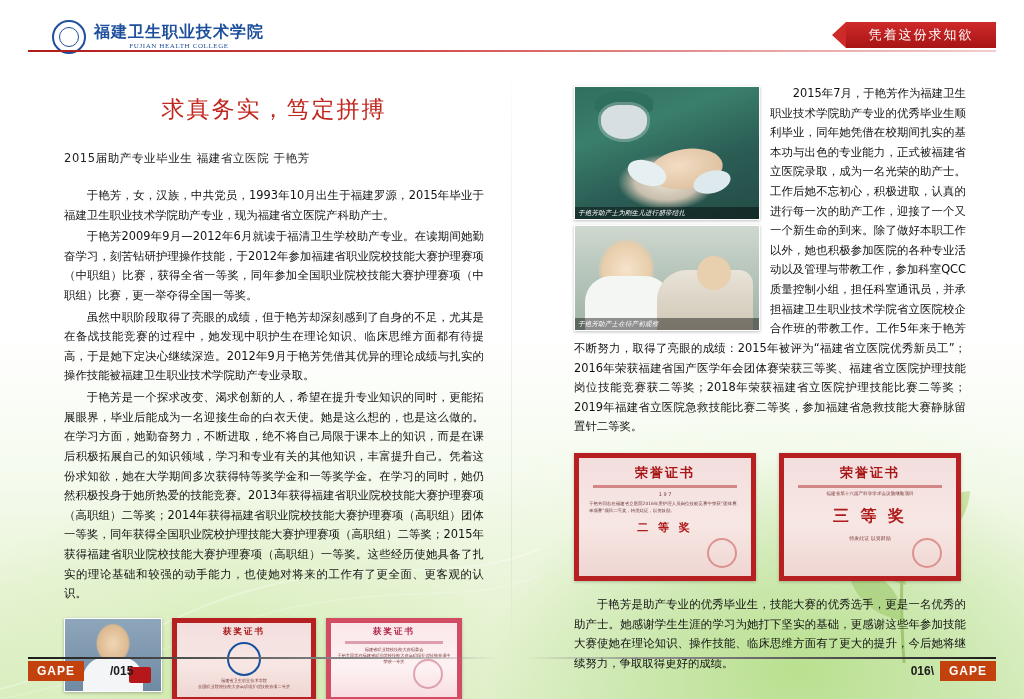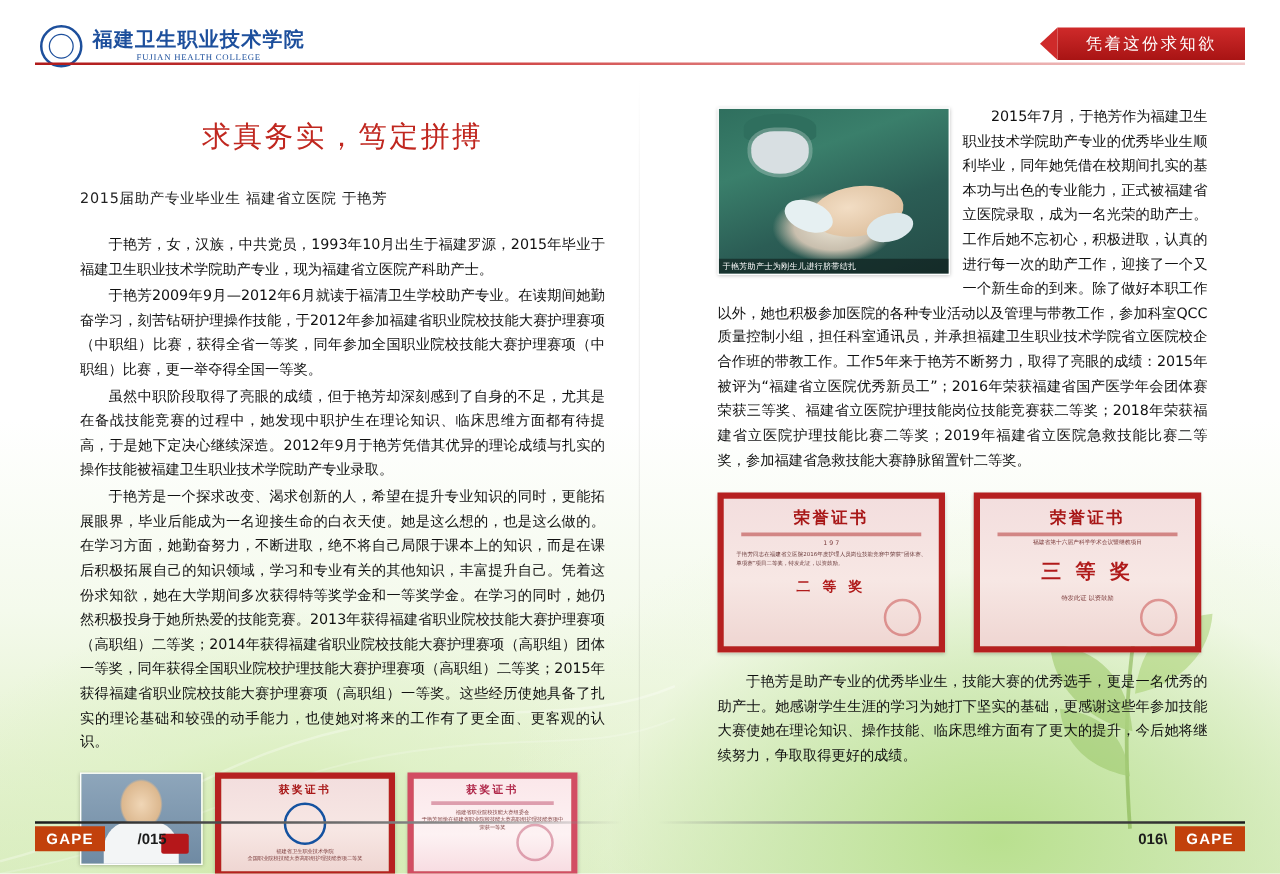--- a/index.html
+++ b/index.html
@@ -51,21 +51,21 @@
     height: 56px;
   }
   .header-rule {
     position: absolute;
     left: 28px; right: 28px; top: 50px;
     height: 2px;
     background: linear-gradient(90deg, #b01b1b 0%, #d24a4a 40%, #e8a0a0 75%, #f1cccc 100%);
   }
   .logo {
     position: absolute;
-    left: 32px; top: 20px;
+    left: 52px; top: 20px;
     display: flex;
     align-items: center;
     gap: 8px;
   }
   .logo-seal {
     width: 30px; height: 30px;
     border-radius: 50%;
     border: 2px solid #1d4f9c;
     position: relative;
     background: #fff;
@@ -176,20 +176,21 @@
     float: left;
     width: 186px;
     margin: 2px 10px 6px 0;
   }
   .photo {
     position: relative;
     border: 1px solid #ffffff;
     box-shadow: 0 1px 3px rgba(0,0,0,.25);
     overflow: hidden;
     background: #6b7b8c;
+    font-style: italic;
   }
   .photo-caption {
     position: absolute;
     left: 0; right: 0; bottom: 0;
     background: rgba(0,0,0,.42);
     color: #fff;
     font-family: "DejaVu Sans", sans-serif;
     font-size: 6.5px;
     line-height: 1.3;
     padding: 2px 3px;
@@ -450,20 +451,26 @@
   <div class="right-col">
     <div class="photo-float">
       <div class="photo photo-op">
         <div class="cap"></div>
         <div class="mask"></div>
         <div class="baby"></div>
         <div class="glove"></div>
         <div class="hand2"></div>
         <div class="photo-caption">于艳芳助产士为刚生儿进行脐带结扎</div>
       </div>
+      <div class="photo photo-nurse">
+        <div class="white-coat"></div>
+        <div class="patient"></div>
+        <div class="head2"></div>
+        <div class="photo-caption">于艳芳助产士在待产初观察</div>
+      </div>
     </div>
 
     <div class="right-text">
       <p>2015年7月，于艳芳作为福建卫生职业技术学院助产专业的优秀毕业生顺利毕业，同年她凭借在校期间扎实的基本功与出色的专业能力，正式被福建省立医院录取，成为一名光荣的助产士。工作后她不忘初心，积极进取，认真的进行每一次的助产工作，迎接了一个又一个新生命的到来。除了做好本职工作以外，她也积极参加医院的各种专业活动以及管理与带教工作，参加科室QCC质量控制小组，担任科室通讯员，并承担福建卫生职业技术学院省立医院校企合作班的带教工作。工作5年来于艳芳不断努力，取得了亮眼的成绩：2015年被评为“福建省立医院优秀新员工”；2016年荣获福建省国产医学年会团体赛荣获三等奖、福建省立医院护理技能岗位技能竞赛获二等奖；2018年荣获福建省立医院护理技能比赛二等奖；2019年福建省立医院急救技能比赛二等奖，参加福建省急救技能大赛静脉留置针二等奖。</p>
     </div>
 
     <div style="clear:both;"></div>
 
     <div class="cert-row" style="margin-top:14px;justify-content:flex-start;gap:23px;">
       <div class="cert cert-red" style="width:172px;height:118px;">

